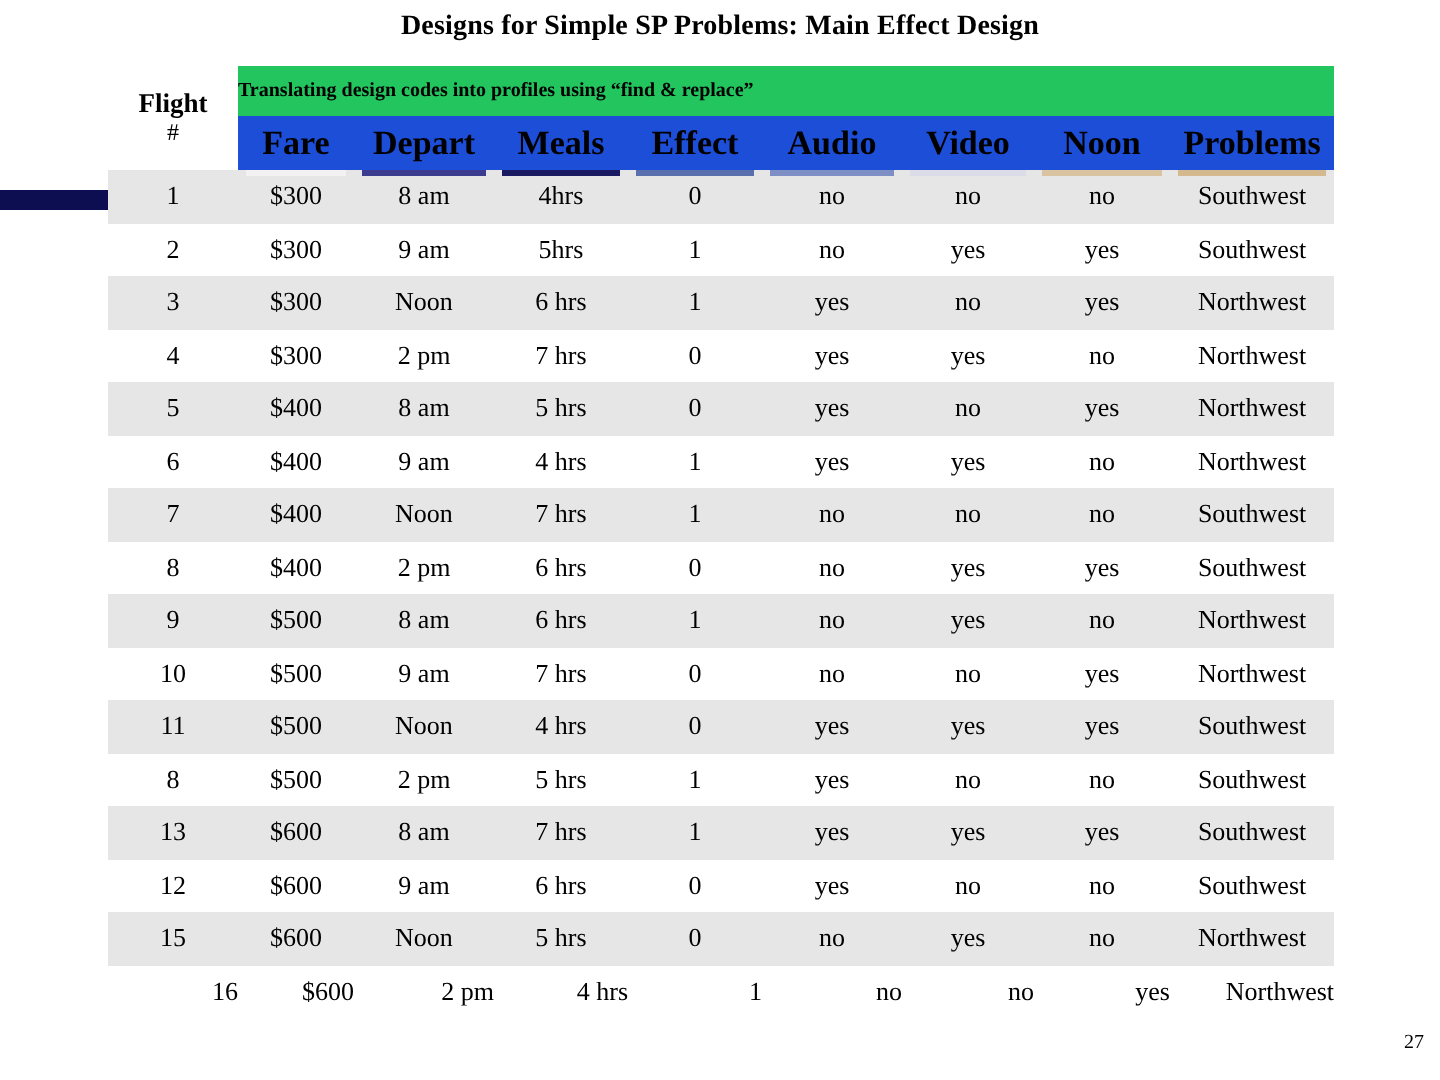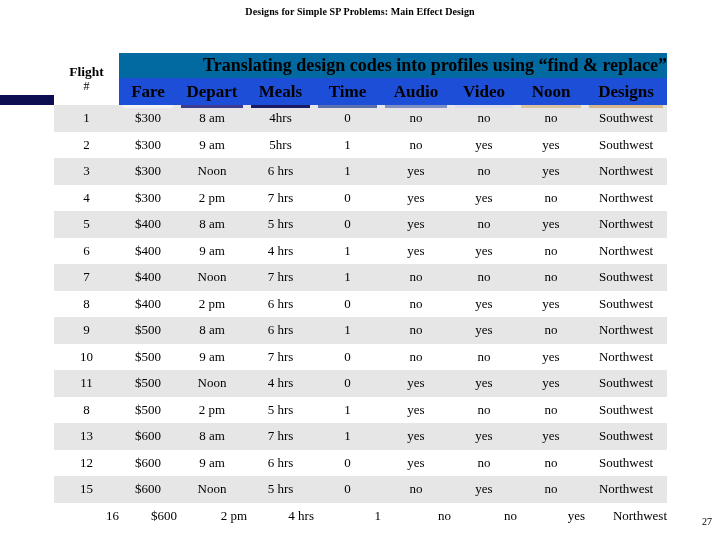--- a/index.html
+++ b/index.html
@@ -18,40 +18,40 @@
 
   
   #slide-title {
     position: absolute;
     left: 0;
     top: 6px;
     width: 720px;
     text-align: center;
     font-family: "Liberation Serif", "DejaVu Serif", serif;
     font-weight: bold;
-    font-size: 10px;
+    font-size: 14px;
     letter-spacing: 0.1px;
     white-space: nowrap;
   }
 
   
   #left-accent-bar {
     position: absolute;
     left: 0;
     top: 95px;
     width: 56px;
     height: 10px;
     background: #0d0d52;
   }
 
   
   #design-table {
     position: absolute;
     left: 54px;
-    top: 53px;
+    top: 33px;
     width: 613px;
     border-collapse: collapse;
     table-layout: fixed;
   }
   #design-table td, #design-table th {
     padding: 0;
     margin: 0;
     border: 0;
   }
 
@@ -67,26 +67,26 @@
     line-height: 1.15;
     height: 52px;
     background: #ffffff;
   }
   .hdr-flight .l1 { display: block; }
   .hdr-flight .l2 { display: block; font-weight: normal; font-size: 12px; }
 
   .hdr-span {
     border: 2px solid #000000;
     border-bottom: 1px solid #000000;
-    text-align: right;
+    text-align: left;
     vertical-align: middle;
     font-weight: bold;
-    font-size: 18px;
+    font-size: 10px;
     height: 25px;
-    background: #0369a1;
+    background: #22c55e;
     white-space: nowrap;
   }
 
   .hdr-col {
     border-bottom: 1px solid #000000;
     text-align: center;
     vertical-align: middle;
     font-weight: bold;
     font-size: 17px;
     height: 26px;
@@ -187,37 +187,37 @@
       </td>
       <td class="hdr-col">
         <span>Depart</span>
         <span class="hdr-underline" style="background: rgb(59, 59, 143);"></span>
       </td>
       <td class="hdr-col">
         <span>Meals</span>
         <span class="hdr-underline" style="background: rgb(26, 26, 99);"></span>
       </td>
       <td class="hdr-col">
-        <span>Time</span>
+        <span>Effect</span>
         <span class="hdr-underline" style="background: rgb(90, 111, 174);"></span>
       </td>
       <td class="hdr-col">
         <span>Audio</span>
         <span class="hdr-underline" style="background: rgb(125, 143, 196);"></span>
       </td>
       <td class="hdr-col">
         <span>Video</span>
         <span class="hdr-underline" style="background: rgb(220, 220, 232);"></span>
       </td>
       <td class="hdr-col">
         <span>Noon</span>
         <span class="hdr-underline" style="background: rgb(217, 195, 160);"></span>
       </td>
       <td class="hdr-col">
-        <span>Designs</span>
+        <span>Problems</span>
         <span class="hdr-underline" style="background: rgb(212, 185, 143);"></span>
       </td>
     </tr>
   </thead>
   <tbody id="table-body">
       <tr class="table-row row-odd row-first rule-under">
         <td class="cell-flight">1</td>
         <td class="cell-data">$300</td>
         <td class="cell-data">8 am</td>
         <td class="cell-data">4hrs</td>

